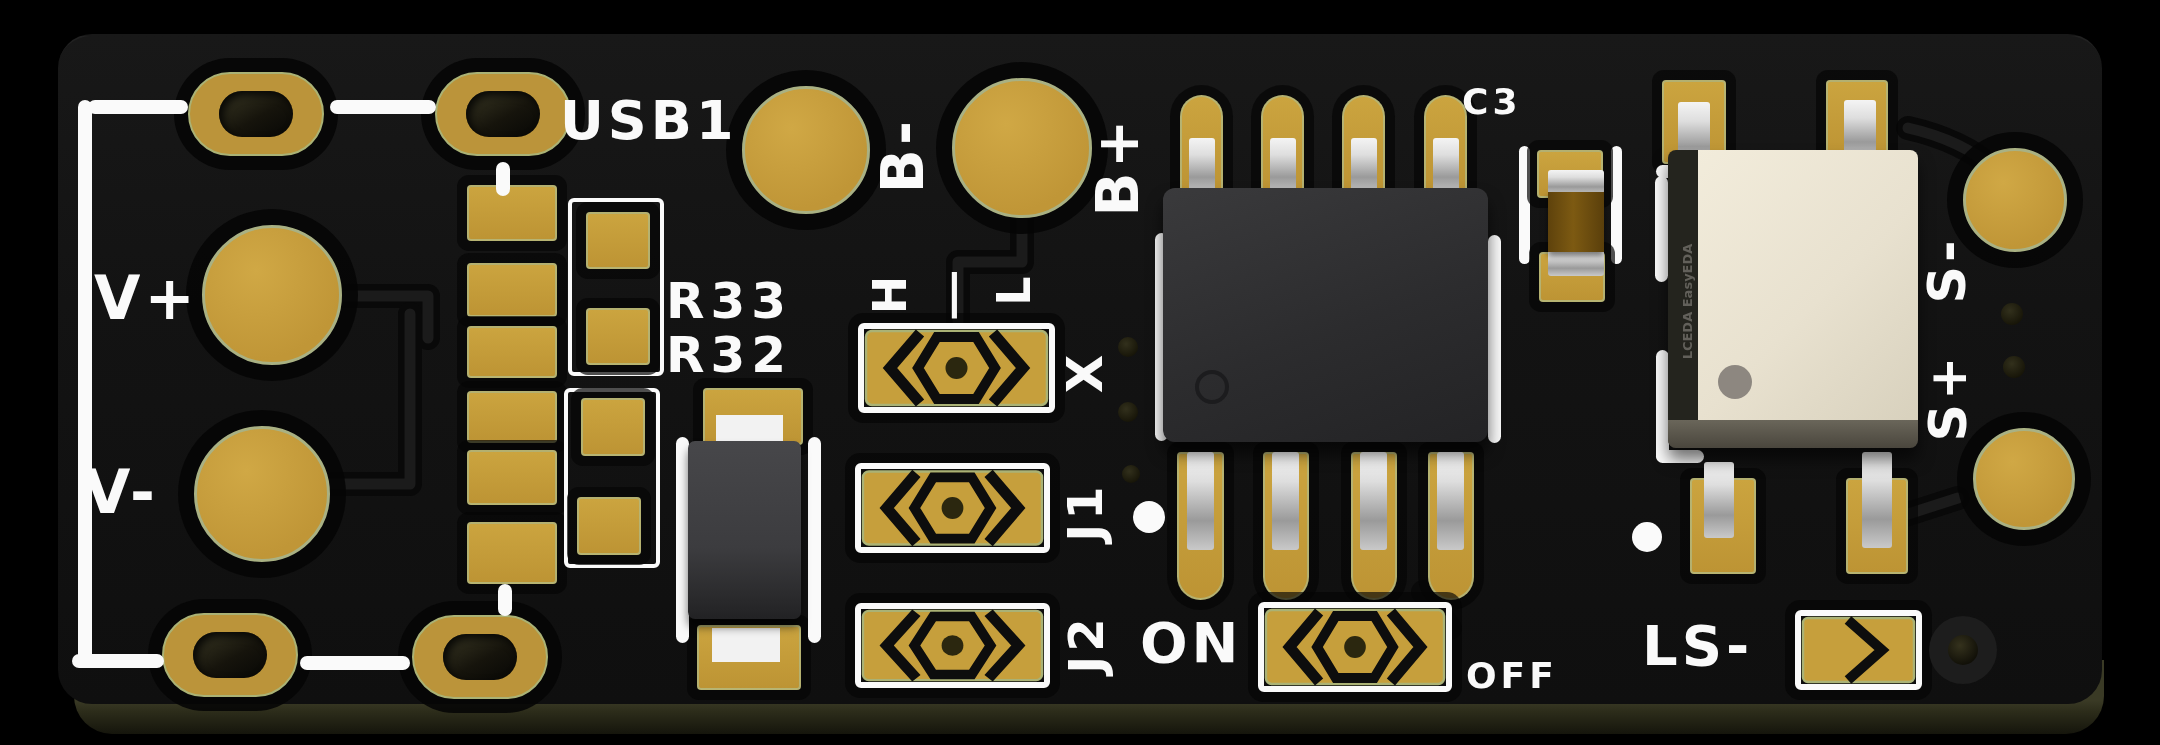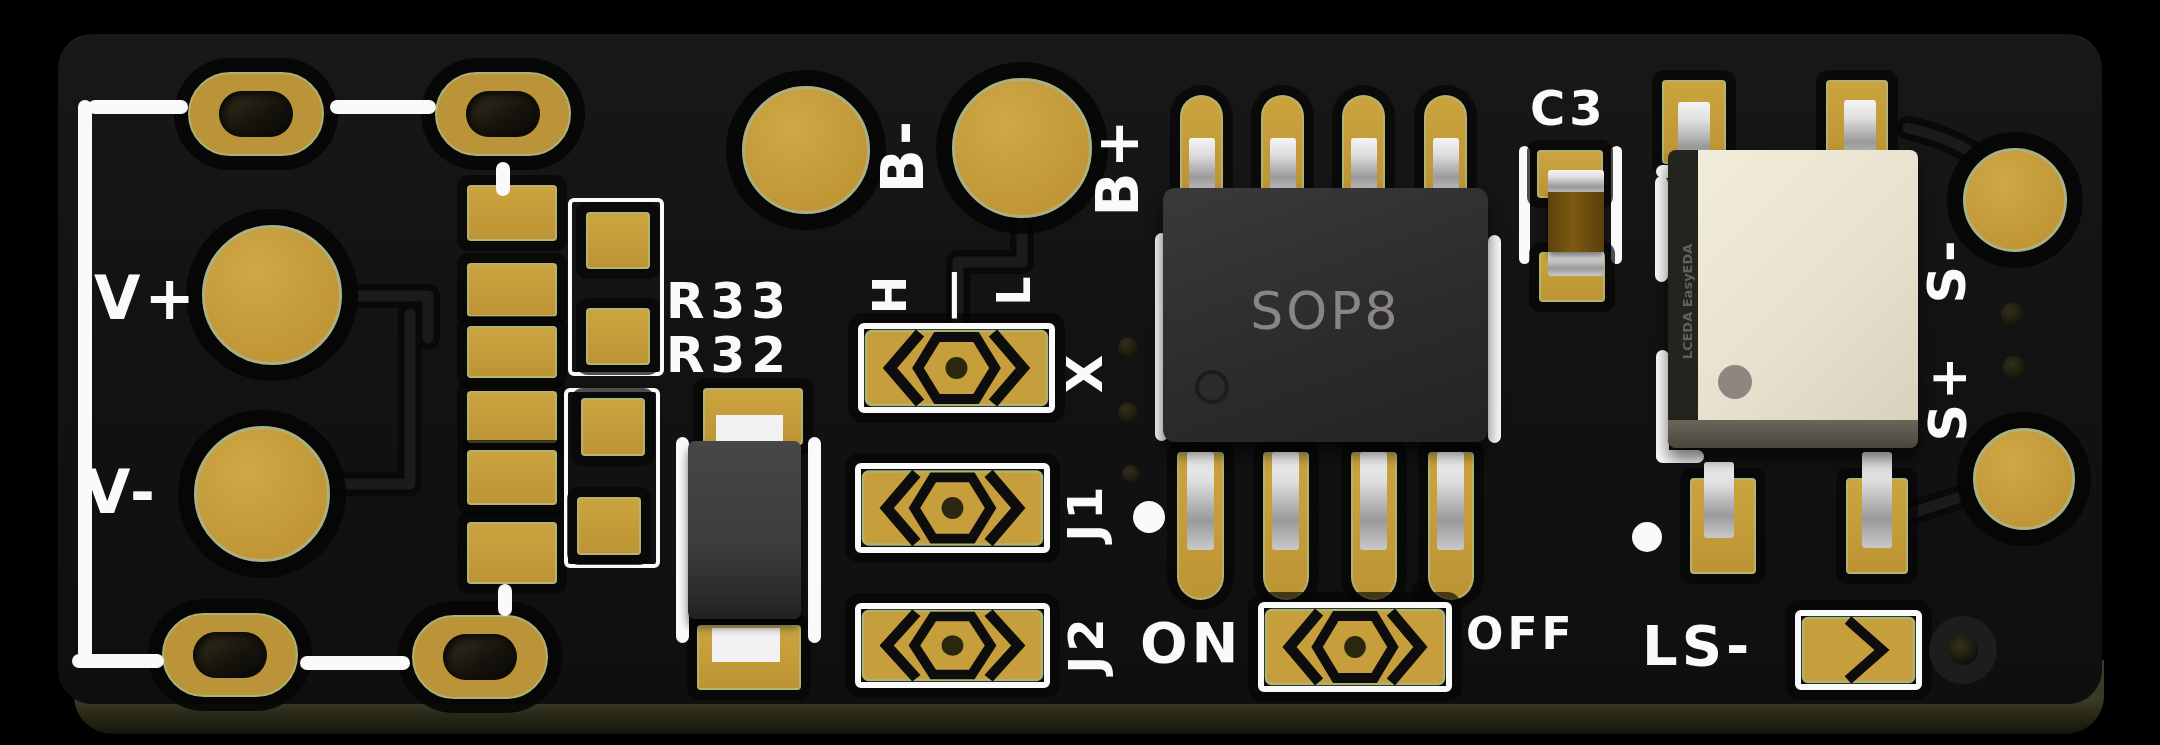--- a/index.html
+++ b/index.html
@@ -116,21 +116,20 @@
   <div class="abs silver" style="left:1351px;top:138px;width:26px;height:56px;"></div>
   <div class="abs silver" style="left:1433px;top:138px;width:26px;height:56px;"></div>
   <div class="abs silver" style="left:1187px;top:452px;width:27px;height:98px;"></div>
   <div class="abs silver" style="left:1272px;top:452px;width:27px;height:98px;"></div>
   <div class="abs silver" style="left:1360px;top:452px;width:27px;height:98px;"></div>
   <div class="abs silver" style="left:1437px;top:452px;width:27px;height:98px;"></div>
   <div class="abs silk" style="left:1155px;top:233px;width:13px;height:208px;"></div>
   <div class="abs silk" style="left:1488px;top:235px;width:13px;height:208px;"></div>
 
   <div id="sop8-body" class="abs" style="left:1163px;top:188px;width:325px;height:254px;">
-    <span class="abs" style="left:50%;top:50%;transform:translate(-50%,-56%);color:#8b8487;font-size:52px;letter-spacing:3px;">SOP8</span>
     <span class="abs" style="left:32px;top:182px;width:34px;height:34px;border:4px solid #1c1c1e;border-radius:50%;box-sizing:border-box;"></span>
   </div>
 
   <div class="abs silk" style="left:1519px;top:146px;width:11px;height:118px;"></div>
   <div class="abs silk" style="left:1611px;top:146px;width:11px;height:118px;"></div>
   <div class="abs pad" style="left:1537px;top:150px;width:66px;height:48px;"></div>
   <div class="abs pad" style="left:1539px;top:252px;width:66px;height:50px;"></div>
   <div class="abs silver" style="left:1548px;top:170px;width:56px;height:24px;"></div>
   <div class="abs silver" style="left:1548px;top:250px;width:56px;height:26px;"></div>
   <div class="abs" style="left:1548px;top:192px;width:56px;height:60px;
@@ -214,32 +213,33 @@
   <div class="abs via" style="left:2001px;top:303px;width:22px;height:22px;"></div>
   <div class="abs via" style="left:2003px;top:356px;width:22px;height:22px;"></div>
   <div class="abs dot" style="left:1133px;top:501px;width:32px;height:32px;"></div>
   <div class="abs dot" style="left:1632px;top:522px;width:30px;height:30px;"></div>
 
   <div class="abs" style="left:1929px;top:616px;width:68px;height:68px;border-radius:50%;background:#1d1d1d;">
     <div class="abs" style="left:19px;top:19px;width:30px;height:30px;border-radius:50%;
          background:radial-gradient(circle at 40% 35%,#35321d,#0e0d06 80%);"></div>
   </div>
 
+  <div class="abs label" style="left:560px;top:94px;font-size:54px;">USB1</div>
   <div class="abs label" style="left:94px;top:268px;font-size:60px;">V+</div>
   <div class="abs label" style="left:84px;top:462px;font-size:60px;">V-</div>
   <div class="abs label vlabel" style="left:903px;top:155px;font-size:58px;">B-</div>
   <div class="abs label vlabel" style="left:1118px;top:166px;font-size:58px;">B+</div>
   <div class="abs label" style="left:666px;top:276px;font-size:50px;letter-spacing:6px;">R33</div>
   <div class="abs label" style="left:666px;top:330px;font-size:50px;letter-spacing:6px;">R32</div>
   <div class="abs label vlabel" style="left:890px;top:293px;font-size:46px;">H</div>
   <div class="abs label" style="left:946px;top:268px;font-size:46px;">|</div>
   <div class="abs label vlabel" style="left:1014px;top:289px;font-size:46px;">L</div>
   <div class="abs label vlabel" style="left:1085px;top:372px;font-size:50px;">X</div>
   <div class="abs label vlabel" style="left:1085px;top:512px;font-size:48px;">J1</div>
   <div class="abs label vlabel" style="left:1086px;top:644px;font-size:48px;">J2</div>
-  <div class="abs label" style="left:1530px;top:84px;font-size:48px;">C3</div>
+  <div class="abs label" style="left:1462px;top:84px;font-size:36px;">C3</div>
   <div class="abs label" style="left:1140px;top:615px;font-size:56px;">ON</div>
-  <div class="abs label" style="left:1466px;top:612px;font-size:44px;">OFF</div>
+  <div class="abs label" style="left:1466px;top:658px;font-size:36px;">OFF</div>
   <div class="abs label" style="left:1642px;top:618px;font-size:56px;">LS-</div>
   <div class="abs label vlabel" style="left:1947px;top:270px;font-size:52px;">S-</div>
   <div class="abs label vlabel" style="left:1948px;top:397px;font-size:52px;">S+</div>
 
 </div>
 
 </body></html>

